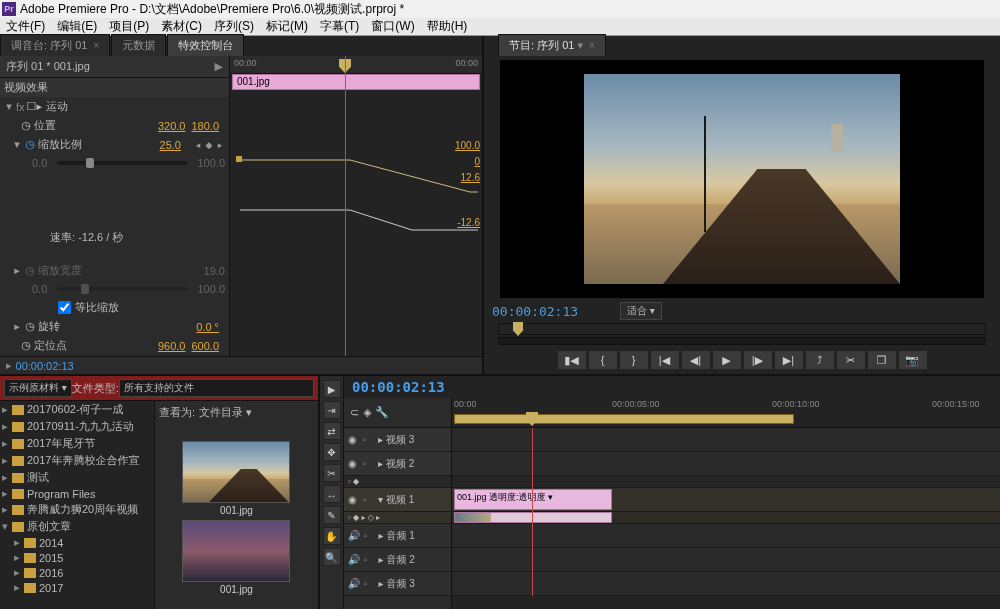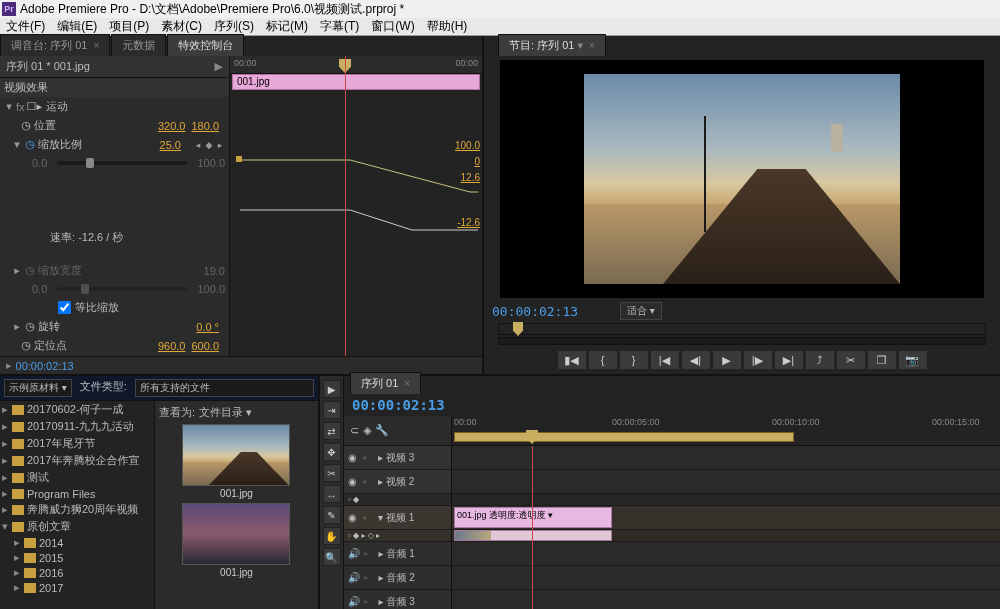--- a/index.html
+++ b/index.html
@@ -42,29 +42,29 @@
 .program-controls { display: flex; align-items: center; padding: 2px 8px; gap: 6px; }
 .tc-display { color: #4a9de8; font-size: 13px; font-family: monospace; }
 .fit-combo { background: #2b2b2b; border: 1px solid #444; padding: 1px 6px; font-size: 10px; color: #bbb; cursor: pointer; }
 .mini-ruler { height: 12px; background: #232323; margin: 1px 14px; position: relative; border: 1px solid #111; }
 .mini-ruler .playhead { position: absolute; top: -2px; width: 10px; height: 14px; background: #c8b060; left: 14px; clip-path: polygon(0 0, 100% 0, 100% 60%, 50% 100%, 0 60%); }
 .transport { display: flex; justify-content: center; gap: 1px; padding: 4px; }
 .tbtn { width: 30px; height: 20px; background: #3a3a3a; border: 1px solid #222; display: flex; align-items: center; justify-content: center; color: #ccc; cursor: pointer; font-size: 11px; }
 .bottom-row { flex: 1; display: flex; }
 .left-bottom { width: 320px; border-right: 2px solid #111; display: flex; flex-direction: column; background: #2b2b2b; }
 .right-bottom { flex: 1; display: flex; background: #232323; }
-.project-controls { display: flex; align-items: flex-start; padding: 3px 4px; gap: 8px; background: #0f172a; border-bottom: 1px solid #111; }
+.project-controls { display: flex; align-items: center; padding: 3px 4px; gap: 0; background: #7f1d1d; border-bottom: 1px solid #111; }
 .project-controls select, .project-controls .combo { background: #1a1a1a; border: 1px solid #444; color: #bbb; padding: 1px 4px; font-size: 10px; cursor: pointer; }
 .project-body { flex: 1; display: flex; overflow: hidden; }
 .folder-tree { width: 155px; background: #232323; overflow-y: auto; border-right: 1px solid #111; }
 .folder-row { display: flex; align-items: center; padding: 1px 2px; cursor: pointer; font-size: 11px; }
 .folder-row .arrow { width: 10px; color: #888; }
 .folder-row .ficon { width: 12px; height: 10px; background: #c8a040; margin-right: 3px; }
 .thumb-area { flex: 1; background: #2b2b2b; padding: 4px; }
-.view-row { display: flex; align-items: flex-end; gap: 4px; margin-bottom: 4px; }
+.view-row { display: flex; align-items: flex-end; gap: 4px; margin-bottom: 21px; }
 .thumb { width: 110px; margin: 2px auto; text-align: center; }
 .thumb .img-box { width: 108px; height: 62px; background: #333; border: 1px solid #555; position: relative; overflow: hidden; }
 .thumb .caption { font-size: 10px; padding: 2px 0; color: #ccc; }
 .tool-column { width: 24px; background: #2b2b2b; border-right: 1px solid #111; display: flex; flex-direction: column; align-items: center; padding-top: 4px; gap: 3px; }
 .tool-btn { width: 18px; height: 18px; background: #3a3a3a; border: 1px solid #222; display: flex; align-items: center; justify-content: center; color: #ccc; cursor: pointer; font-size: 10px; }
 .timeline-panel { flex: 1; display: flex; flex-direction: column; }
 .tl-tabs { display: flex; height: 18px; align-items: flex-end; padding-left: 6px; }
 .tl-header-row { display: flex; align-items: center; padding: 3px 8px; }
 .tl-body { flex: 1; display: flex; }
 .tl-track-headers { width: 108px; background: #2b2b2b; border-right: 1px solid #111; }
@@ -360,23 +360,20 @@
         <div class="tool-btn">⇥</div>
         <div class="tool-btn">⇄</div>
         <div class="tool-btn">✥</div>
         <div class="tool-btn">✂</div>
         <div class="tool-btn">↔</div>
         <div class="tool-btn">✎</div>
         <div class="tool-btn">✋</div>
         <div class="tool-btn">🔍</div>
       </div>
       <div class="timeline-panel">
-        <div class="tl-tabs">
-          <div class="tab active"><span>序列 01</span><span class="close">×</span></div>
-        </div>
         <div class="tl-header-row">
           <div style="width:108px"><span class="tc-display" style="font-size:14px;font-weight:bold">00:00:02:13</span></div>
         </div>
         <div class="tl-body">
           <div class="tl-track-headers">
             <div style="height:30px;border-bottom:1px solid #111;display:flex;align-items:center;padding:0 6px;gap:4px">
               <span>⊂</span>
               <span>◈</span>
               <span>🔧</span>
             </div>

